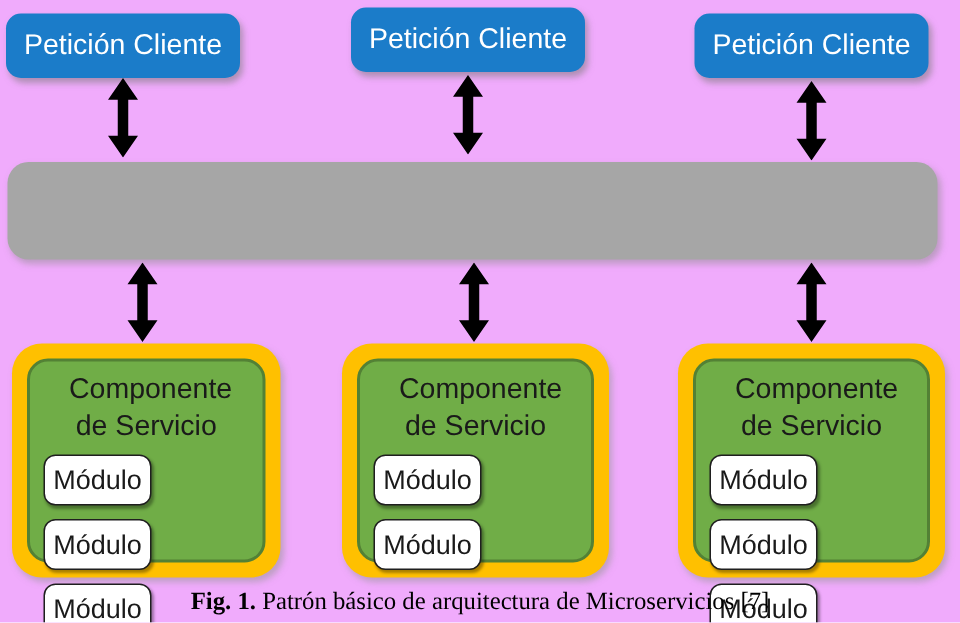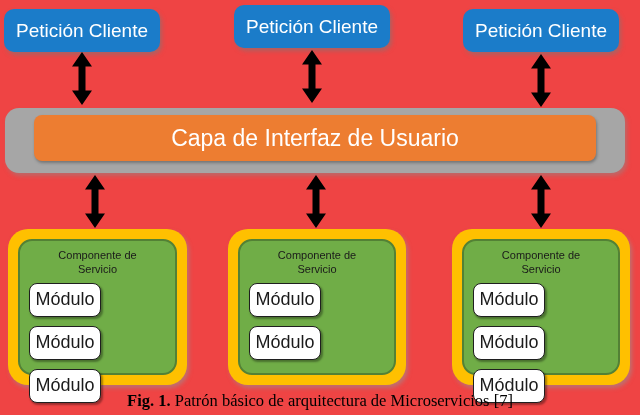--- a/index.html
+++ b/index.html
@@ -1,17 +1,17 @@
 <!DOCTYPE html>
 <html style="--client-blue: #1B7CC9; --ui-orange: #ED7D31; --bar-gray: #A6A6A6; --component-green: #70AD47; --component-green-border: #538135; --component-yellow: #FFC000; --arrow-black: #000000;"><head>
 <meta charset="utf-8">
 <style>
   html,body{margin:0;padding:0;background:#ffffff;}
   .stage{
-    position:relative;width:640px;height:415px;background:#ef4444;overflow:hidden;
+    position:relative;width:640px;height:415px;background:#f0abfc;overflow:hidden;
     font-family:"Liberation Sans","DejaVu Sans",sans-serif;
   }
   .client-box{
     position:absolute;height:43px;width:156px;
     background:var(--client-blue,#1B7CC9);
     border-radius:10px;color:#ffffff;font-size:19px;
     display:flex;align-items:center;justify-content:center;
     box-shadow:2px 3px 4px rgba(120,120,120,.55);
   }
   .gray-bar{
@@ -34,21 +34,21 @@
     box-shadow:2px 3px 4px rgba(150,150,150,.55);
     box-sizing:border-box;padding:10px;
   }
   .service-inner{
     width:100%;height:100%;box-sizing:border-box;
     background:var(--component-green,#70AD47);
     border:2px solid var(--component-green-border,#538135);
     border-radius:14px;
   }
   .service-title{
-    text-align:center;color:#1a1a1a;font-size:11px;line-height:1.3;
+    text-align:center;color:#1a1a1a;font-size:19px;line-height:1.3;
     padding:7px 26px 6px 26px;
   }
   .modules{
     display:flex;flex-wrap:wrap;gap:9px 8px;padding:0 9px;
   }
   .module{
     width:70px;height:32px;background:#ffffff;
     border:1.5px solid #1f1f1f;border-radius:8px;
     display:flex;align-items:center;justify-content:center;
     font-size:18px;color:#1a1a1a;
@@ -73,21 +73,20 @@
     <polygon points="11,0 21,14.5 14.5,14.5 14.5,38.5 21,38.5 11,53 1,38.5 7.5,38.5 7.5,14.5 1,14.5" fill="#000000"></polygon>
   </svg>
   <svg class="varrow" style="left:301px;top:50px" viewBox="0 0 22 53">
     <polygon points="11,0 21,14.5 14.5,14.5 14.5,38.5 21,38.5 11,53 1,38.5 7.5,38.5 7.5,14.5 1,14.5" fill="#000000"></polygon>
   </svg>
   <svg class="varrow" style="left:530px;top:54px" viewBox="0 0 22 53">
     <polygon points="11,0 21,14.5 14.5,14.5 14.5,38.5 21,38.5 11,53 1,38.5 7.5,38.5 7.5,14.5 1,14.5" fill="#000000"></polygon>
   </svg>
 
   <div class="gray-bar"></div>
-  <div class="orange-box">Capa de Interfaz de Usuario</div>
 
   <svg class="varrow" style="left:84px;top:175px" viewBox="0 0 22 53">
     <polygon points="11,0 21,14.5 14.5,14.5 14.5,38.5 21,38.5 11,53 1,38.5 7.5,38.5 7.5,14.5 1,14.5" fill="#000000"></polygon>
   </svg>
   <svg class="varrow" style="left:305px;top:175px" viewBox="0 0 22 53">
     <polygon points="11,0 21,14.5 14.5,14.5 14.5,38.5 21,38.5 11,53 1,38.5 7.5,38.5 7.5,14.5 1,14.5" fill="#000000"></polygon>
   </svg>
   <svg class="varrow" style="left:530px;top:175px" viewBox="0 0 22 53">
     <polygon points="11,0 21,14.5 14.5,14.5 14.5,38.5 21,38.5 11,53 1,38.5 7.5,38.5 7.5,14.5 1,14.5" fill="#000000"></polygon>
   </svg>

